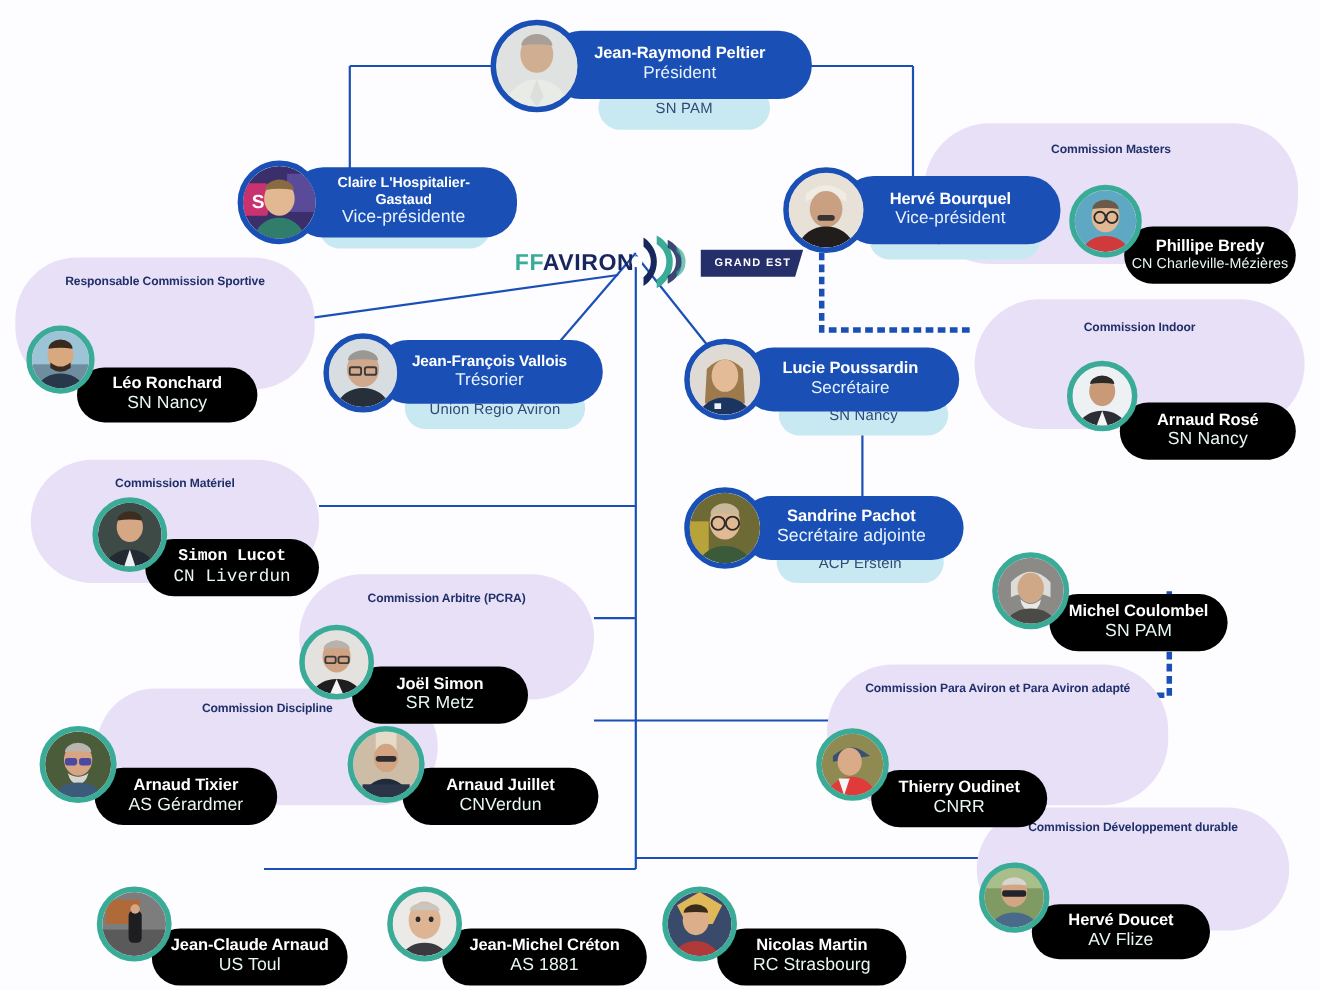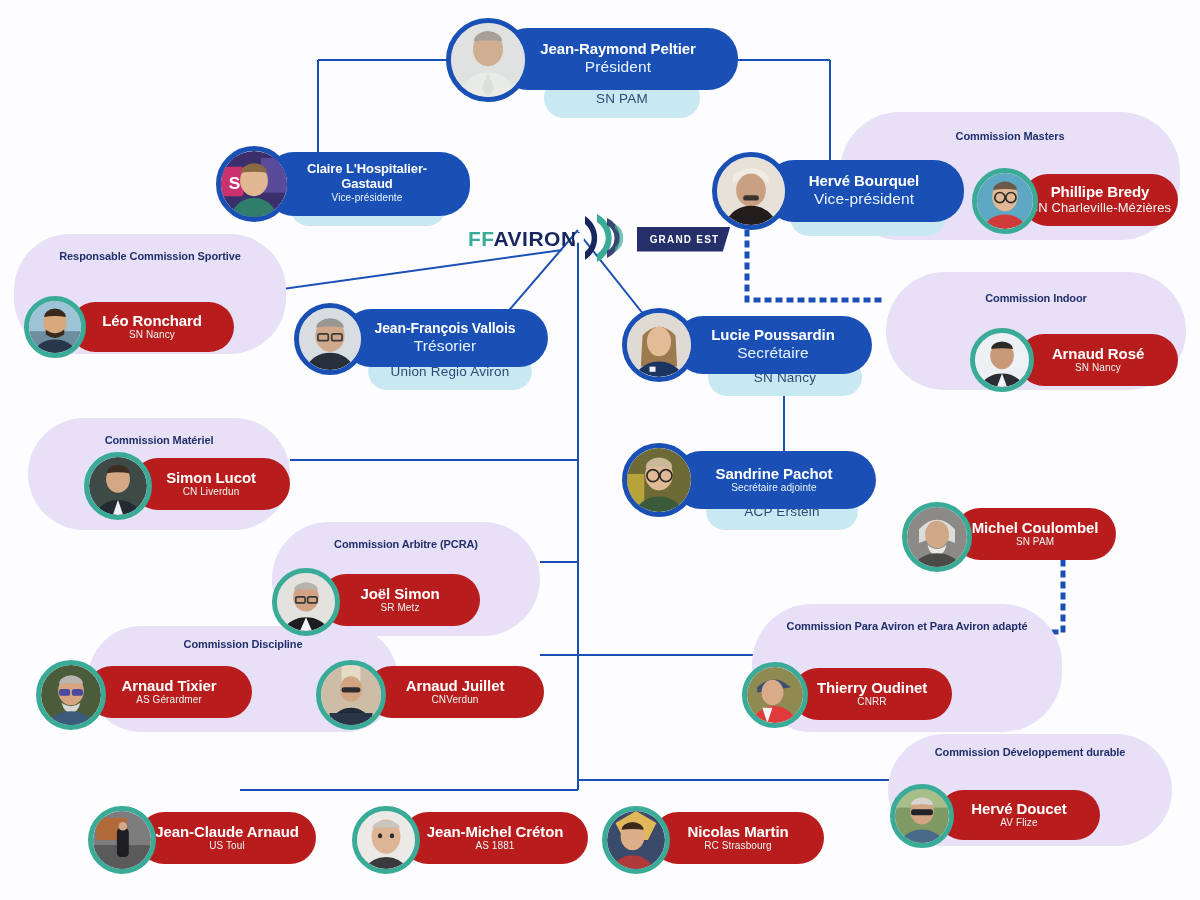--- a/index.html
+++ b/index.html
@@ -83,38 +83,38 @@
   }
   .person .pname.wrap { white-space: normal; font-size: 13px; }
   .person .prole {
     color: #eaf4ff;
     font-size: 15.5px;
     line-height: 1.25;
     text-align: center;
     white-space: nowrap;
     letter-spacing: 0.1px;
   }
-  .person .prole.small { font-size: 10px; }
+  .person .prole.small { font-size: 16px; }
   .person .avatar {
     position: absolute;
     border-radius: 50%;
     overflow: hidden;
     z-index: 2;
     background: #cfd8e3;
   }
   .person .avatar .photo {
     width: 100%; height: 100%;
     border-radius: 50%;
   }
 
   
   .p-blue .pill { background: #1a50b5; }
   .p-blue .avatar { border: 5px solid #1a50b5; }
   
-  .p-teal .pill { background: #b91c1c; }
+  .p-teal .pill { background: #000000; margin-top: 32px; }
   .p-teal .avatar { border: 5px solid #3aab97; }
   .p-teal .prole { color: #e7f7f3; }
 
   
   .logo-wrap {
     position: absolute;
     z-index: 6;
     display: flex;
     align-items: center;
   }
@@ -386,21 +386,21 @@
         <rect width="64" height="64" fill="#eef1f4"></rect>
         <ellipse cx="32" cy="27" rx="14" ry="16" fill="#c99a78"></ellipse>
         <path d="M32 10 a14 9 0 0 1 13 9 a24 6 0 0 0 -26 0 a14 9 0 0 1 13 -9z" fill="#2c2a28"></path>
         <path d="M5 64 q9 -16 27 -16 q18 0 27 16z" fill="#2b2f35"></path>
         <path d="M32 48 l-6 16 l12 0z" fill="#f4f6f8"></path>
       </svg>
     </div>
   </div>
 
   <div class="person p-teal" style="left:84px; top:452px;">
-    <div class="pill" style="left:48px; top:6px; width:158px; height:52px;">
+    <div class="pill" style="left:48px; top:6px; width:158px; height:52px;font-family:Liberation Mono, monospace;">
       <div class="pname">Simon Lucot</div>
       <div class="prole small">CN Liverdun</div>
     </div>
     <div class="avatar" style="left:0; top:0; width:68px; height:68px;">
       <svg class="photo" viewBox="0 0 68 68">
         <rect width="68" height="68" fill="#3d4a46"></rect>
         <ellipse cx="34" cy="26" rx="14" ry="16" fill="#d6a785"></ellipse>
         <path d="M34 9 a14 9 0 0 1 13 10 a24 6 0 0 0 -26 0 a14 9 0 0 1 13 -10z" fill="#3c2d20"></path>
         <path d="M6 68 q10 -18 28 -18 q18 0 28 18z" fill="#242a33"></path>
         <path d="M34 50 l-6 18 l12 0z" fill="#eef1f4"></path>

